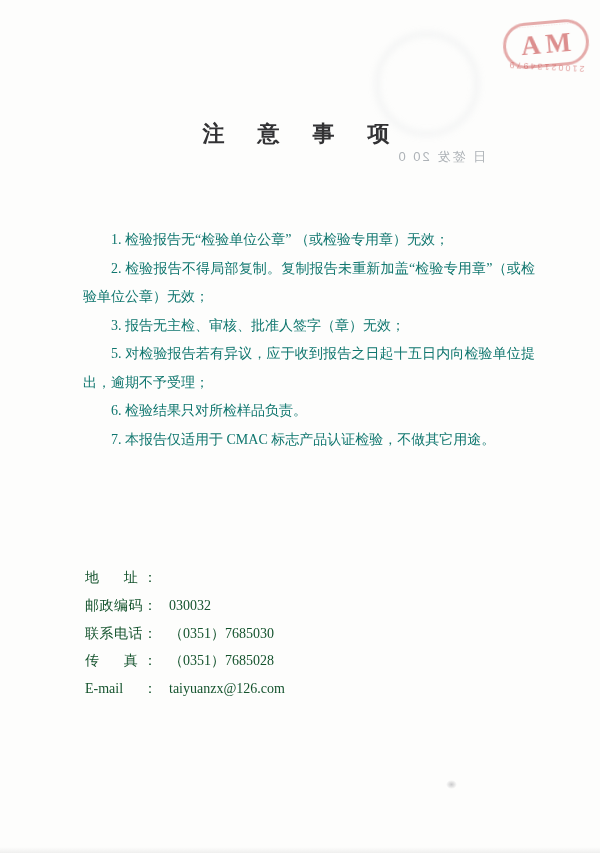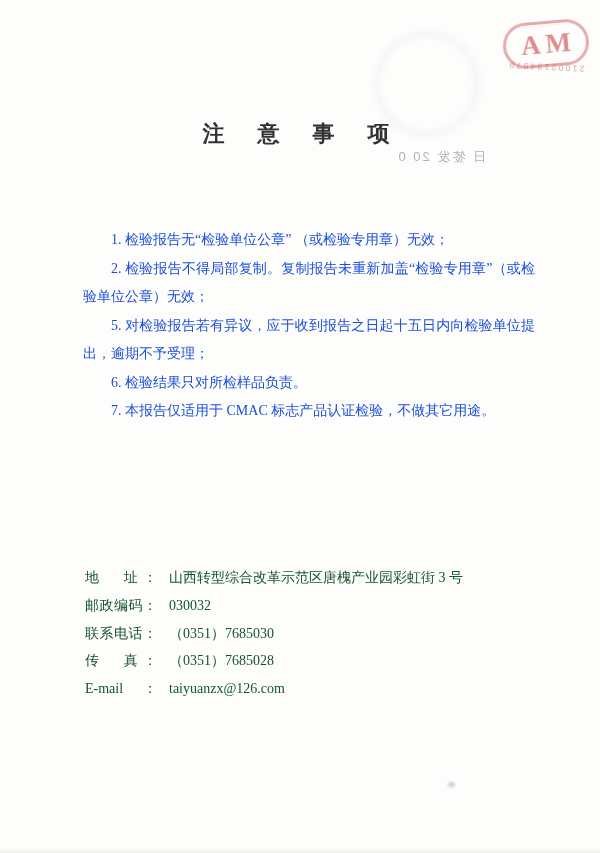--- a/index.html
+++ b/index.html
@@ -70,21 +70,21 @@
     font-size:9px;letter-spacing:2px;
     color:rgba(198,68,68,0.48);
     transform:rotate(183deg);
     filter:blur(0.3px);
     font-family:"Liberation Sans","DejaVu Sans",sans-serif;
     white-space:nowrap;
   }
   
   .notice{
     position:absolute;left:83px;top:226px;width:452px;
-    font-size:14px;line-height:28.5px;color:#1d4ed8;
+    font-size:14px;line-height:28.5px;color:#0f766e;
     text-align:justify;
   }
   .notice p{
     margin:0;text-indent:2em;
   }
   
   .contact{
     position:absolute;left:85px;top:564px;width:460px;
     font-size:14px;line-height:27.8px;color:#14532d;
   }
@@ -116,29 +116,29 @@
 
   <div class="stamp">
     <span class="stamp-arc">·······················</span>
     <span class="stamp-letters">AM</span>
   </div>
   <div class="stamp-serial">21002134979</div>
 
   <div class="notice">
     <p>1. 检验报告无“检验单位公章” （或检验专用章）无效；</p>
     <p>2. 检验报告不得局部复制。复制报告未重新加盖“检验专用章”（或检验单位公章）无效；</p>
+    <p>3. 报告无主检、审核、批准人签字（章）无效；</p>
     <p>5. 对检验报告若有异议，应于收到报告之日起十五日内向检验单位提出，逾期不予受理；</p>
     <p>6. 检验结果只对所检样品负责。</p>
     <p>7. 本报告仅适用于 CMAC 标志产品认证检验，不做其它用途。</p>
   </div>
 
   <div class="contact">
     <div class="contact-row">
       <span class="contact-label">地　址：</span>
-      <span class="contact-value">山西转型综合改革示范区唐槐产业园彩虹街 3 号</span>
     </div>
     <div class="contact-row">
       <span class="contact-label">邮政编码：</span>
       <span class="contact-value">030032</span>
     </div>
     <div class="contact-row">
       <span class="contact-label">联系电话：</span>
       <span class="contact-value">（0351）7685030</span>
     </div>
     <div class="contact-row">

